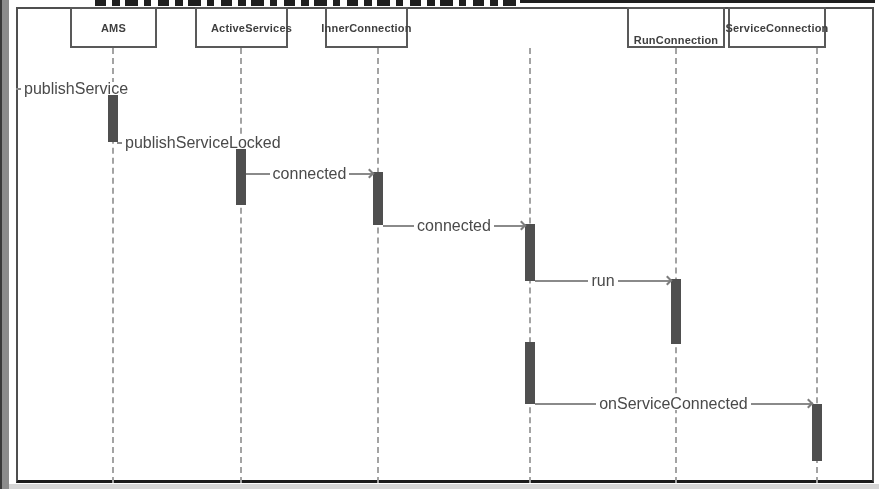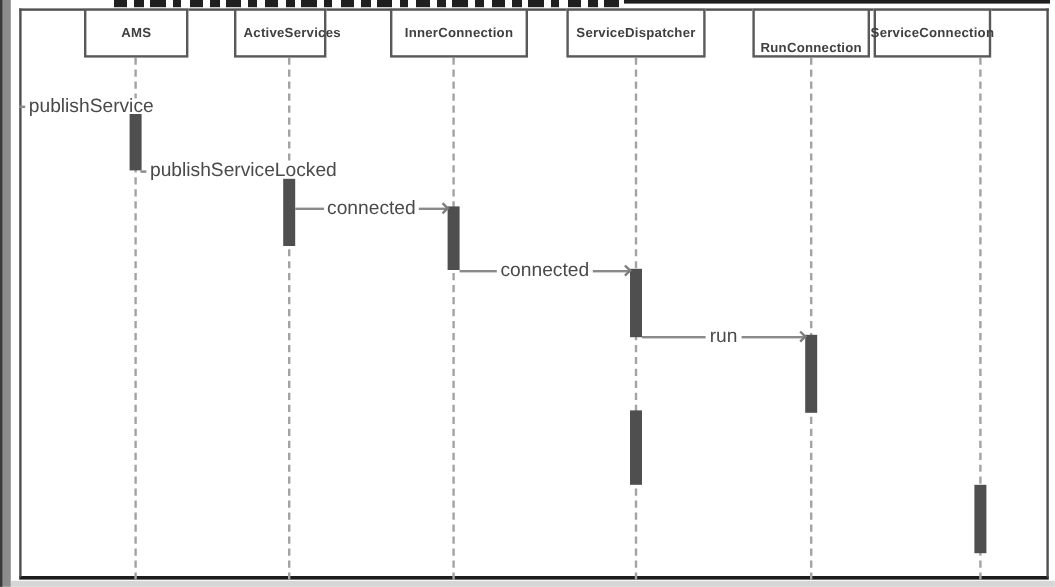--- a/index.html
+++ b/index.html
@@ -46,22 +46,22 @@
   .pbox {
     position: absolute; top: 7px; height: 41px;
     background: #fff; border: 2px solid #595959;
     display: flex; align-items: center; justify-content: center;
     z-index: 3;
   }
   .pbox span {
     font-size: 11px; font-weight: bold; color: #3f3f3f; letter-spacing: 0.2px;
   }
   .pbox.p0 { left: 70px;  width: 87px; }
-  .pbox.p1 { left: 195px; width: 77px; padding-left: 20px; }
-  .pbox.p2 { left: 325px; width: 115px; }
+  .pbox.p1 { left: 195px; width: 93px; padding-left: 20px; }
+  .pbox.p2 { left: 325px; width: 83px; }
   .pbox.p3 { left: 472px; width: 116px; }
   .pbox.p4 { left: 627px; width: 98px; align-items: flex-end; }
   .pbox.p5 { left: 728px; width: 98px; }
 
   
   .lifeline {
     position: absolute; top: 48px; height: 435px; width: 0;
     border-left: 2px dashed #a3a3a3; z-index: 1;
   }
   .lifeline.l0 { left: 112px; }
@@ -132,23 +132,20 @@
 
   <div class="pbox p0">
     <span>AMS</span>
   </div>
   <div class="pbox p1">
     <span>ActiveServices</span>
   </div>
   <div class="pbox p2">
     <span>InnerConnection</span>
   </div>
-  <div class="pbox p3">
-    <span>ServiceDispatcher</span>
-  </div>
   <div class="pbox p4">
     <span>RunConnection</span>
   </div>
   <div class="pbox p5">
     <span>ServiceConnection</span>
   </div>
 
   <div class="act a0"></div>
   <div class="act a1"></div>
   <div class="act a2"></div>
@@ -175,14 +172,19 @@
   <div class="msg m3 dir-right">
     <span class="line"></span>
     <span class="label">connected</span>
     <span class="chev"></span>
   </div>
   <div class="msg m4 dir-right">
     <span class="line"></span>
     <span class="label">run</span>
     <span class="chev"></span>
   </div>
+  <div class="msg m6 dir-right">
+    <span class="line"></span>
+    <span class="label">onServiceConnected</span>
+    <span class="chev"></span>
+  </div>
 
 </div>
 
 </body></html>

